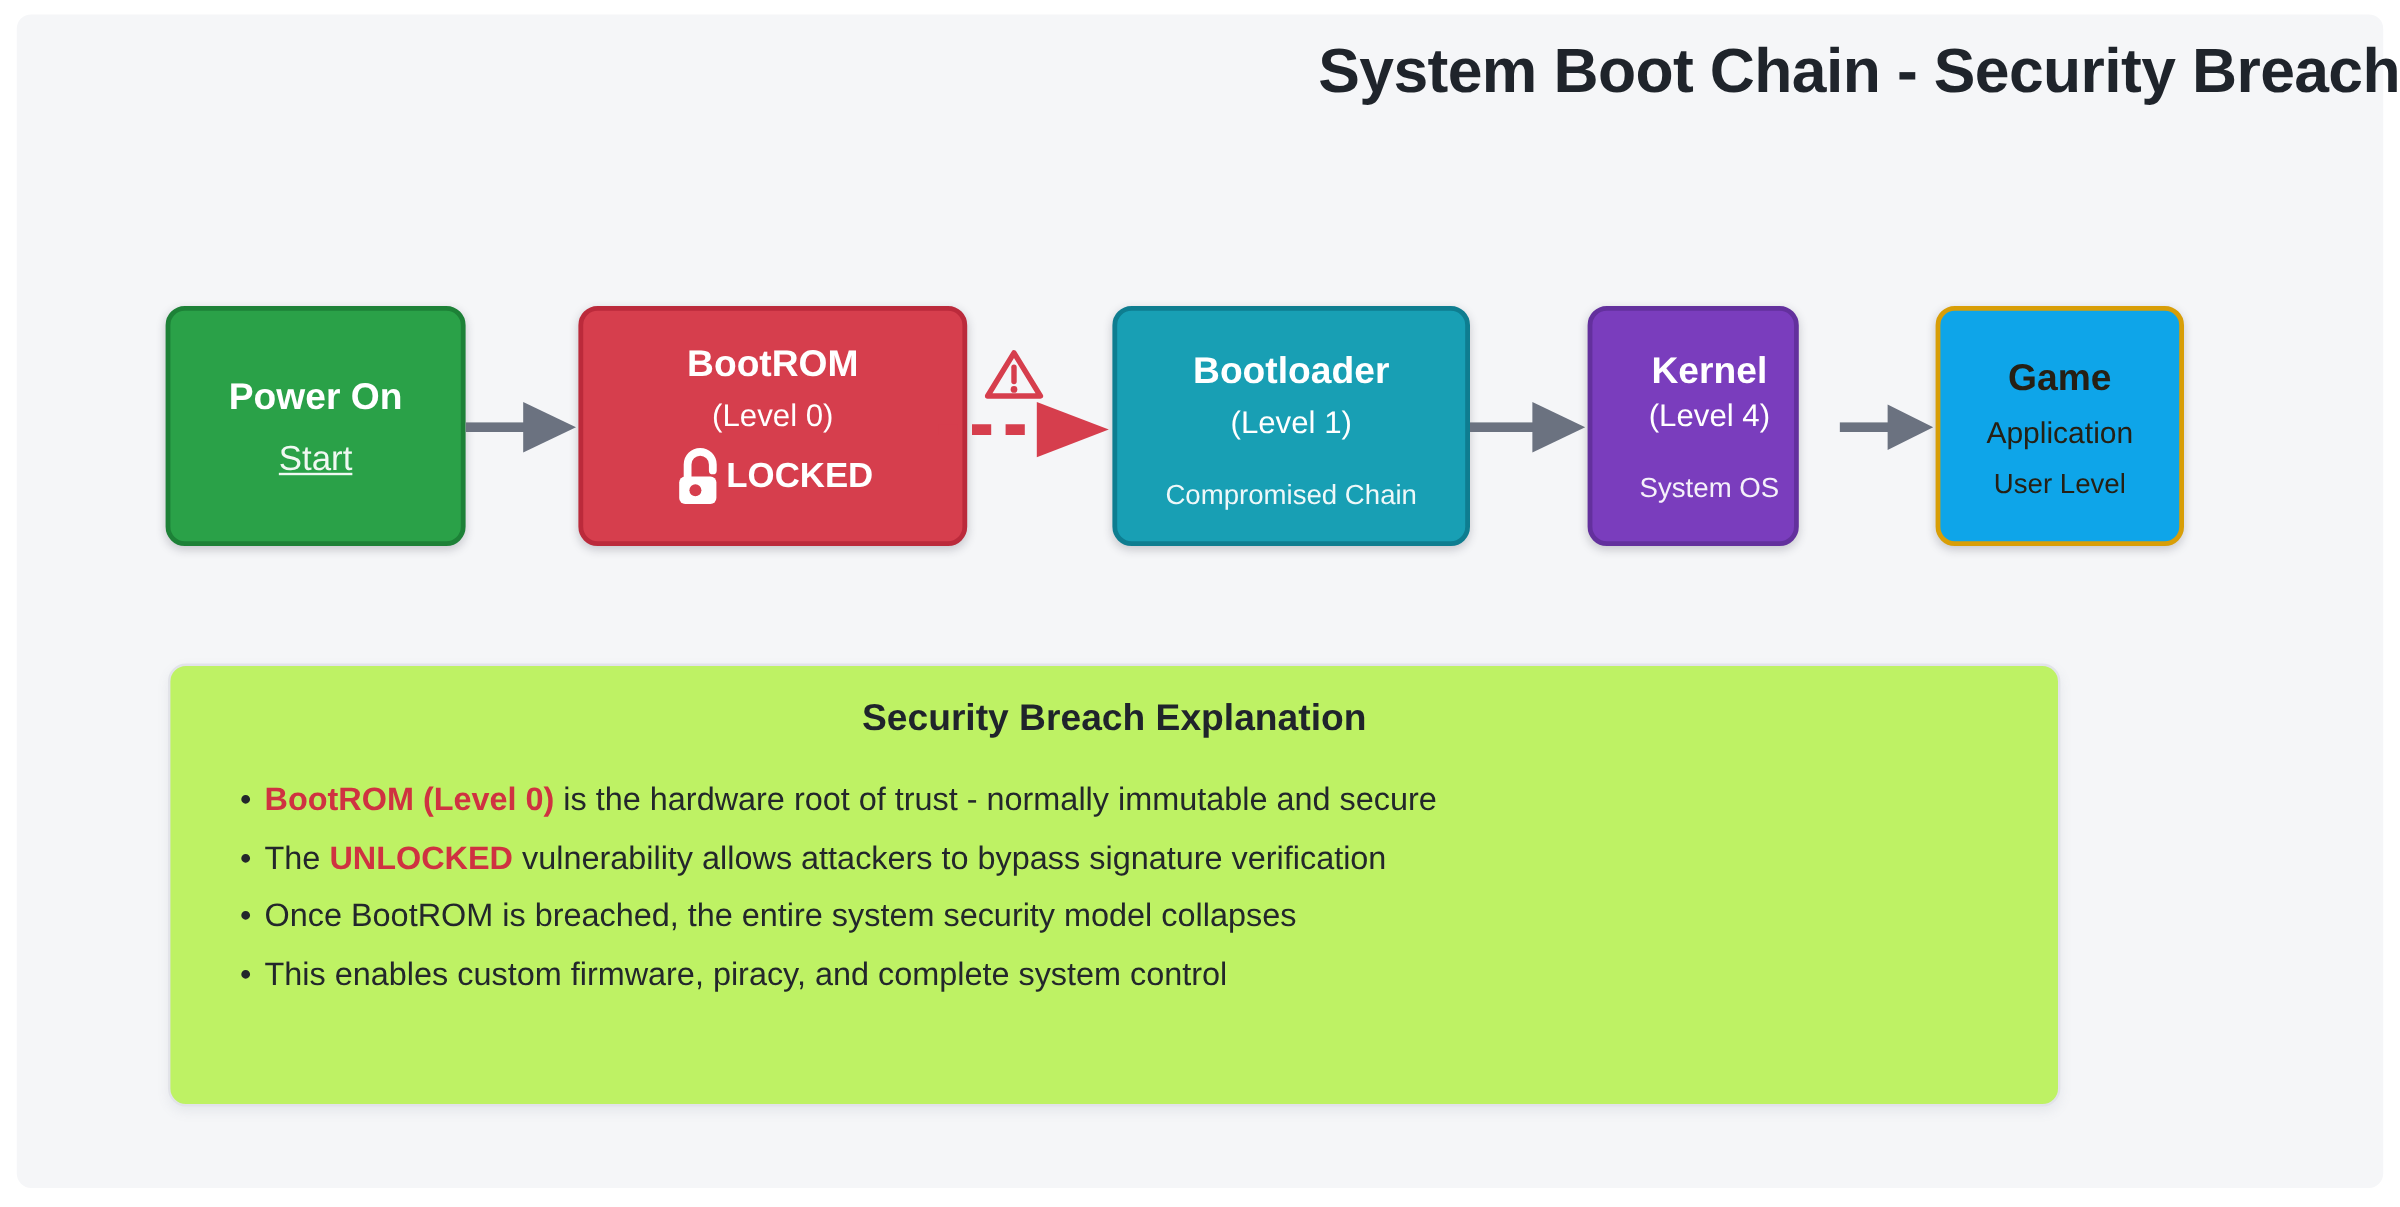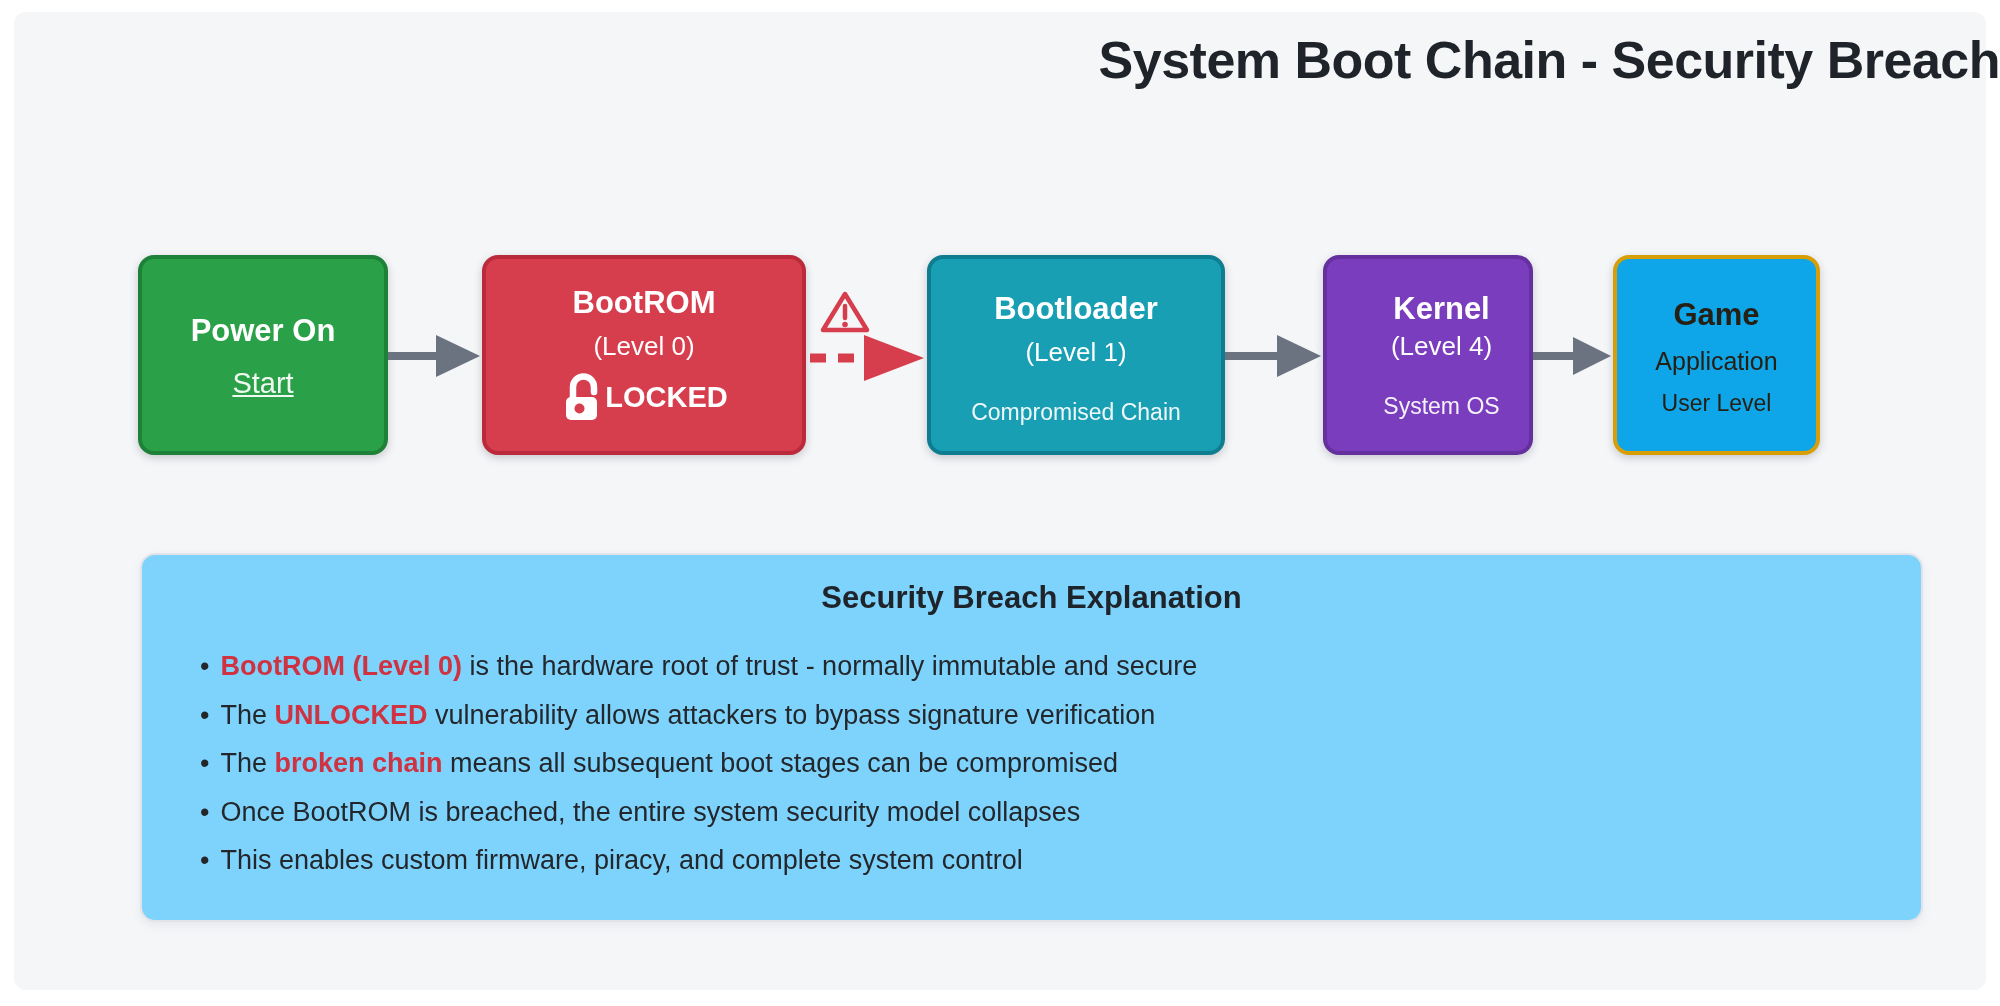--- a/index.html
+++ b/index.html
@@ -38,40 +38,40 @@
   #node-bootrom .node-title { margin-top:26px; }
   #node-bootrom .node-level { margin-top:9px; }
   .lock-row { display:flex; align-items:center; margin-top:10px; }
   .lock-label { font-size:29px; font-weight:bold; margin-left:-3px; }
 
   #node-bootloader { left:927px; width:298px; background:#189fb4; border-color:#0e7d90; }
   #node-bootloader .node-title { margin-top:32px; }
   #node-bootloader .node-level { margin-top:9px; }
   #node-bootloader .node-sub { margin-top:30px; }
 
-  #node-kernel { left:1323px; width:210px; background:#7a3dbd; border-color:#63309d;padding-left:27px; }
+  #node-kernel { left:1323px; width:176px; background:#7a3dbd; border-color:#63309d;padding-left:27px; }
   #node-kernel .node-title { margin-top:32px; }
   #node-kernel .node-level { margin-top:3px; }
   #node-kernel .node-sub { margin-top:30px; }
 
   #node-game { left:1613px; width:207px; background:#0ea5e9; border-color:#d89e07; color:#262014; }
   #node-game .node-title { margin-top:38px; }
   #node-game .node-level { font-size:25px; margin-top:12px; }
   #node-game .node-sub { margin-top:12px; opacity:1; }
 
   .connector { position:absolute; }
   #conn-1 { left:388px; top:326px; }
   #conn-breach { left:778px; top:268px; }
   #conn-2 { left:1225px; top:326px; }
   #conn-3 { left:1533px; top:326px; }
 
   
   .card {
-    position:absolute; left:140px; top:553px; width:1783px; height:369px;
-    box-sizing:border-box; background:#7dd3fc;
+    position:absolute; left:140px; top:553px; width:1577px; height:369px;
+    box-sizing:border-box; background:#bef264;
     border:2px solid #e2e3e9; border-radius:15px;
     box-shadow:0 4px 10px rgba(110,115,135,.10);
   }
   .card-title {
     margin-top:25px; text-align:center;
     font-size:31px; font-weight:bold; color:#1f242b;
   }
   .bullets {
     list-style:none; margin:26px 0 0 0; padding:0 40px 0 58px;
     font-size:27px; color:#23272b;
@@ -151,22 +151,19 @@
 <div class="card">
   <div class="card-title">Security Breach Explanation</div>
   <ul class="bullets">
     <li>
       <span class="bullet-char">•</span><span class="hl">BootROM (Level 0)</span><span> is the hardware root of trust - normally immutable and secure</span>
     </li>
     <li>
       <span class="bullet-char">•</span><span>The </span><span class="hl">UNLOCKED</span><span> vulnerability allows attackers to bypass signature verification</span>
     </li>
     <li>
-      <span class="bullet-char">•</span><span>The </span><span class="hl">broken chain</span><span> means all subsequent boot stages can be compromised</span>
-    </li>
-    <li>
       <span class="bullet-char">•</span><span>Once BootROM is breached, the entire system security model collapses</span>
     </li>
     <li>
       <span class="bullet-char">•</span><span>This enables custom firmware, piracy, and complete system control</span>
     </li>
   </ul>
 </div>
 
 </body></html>

